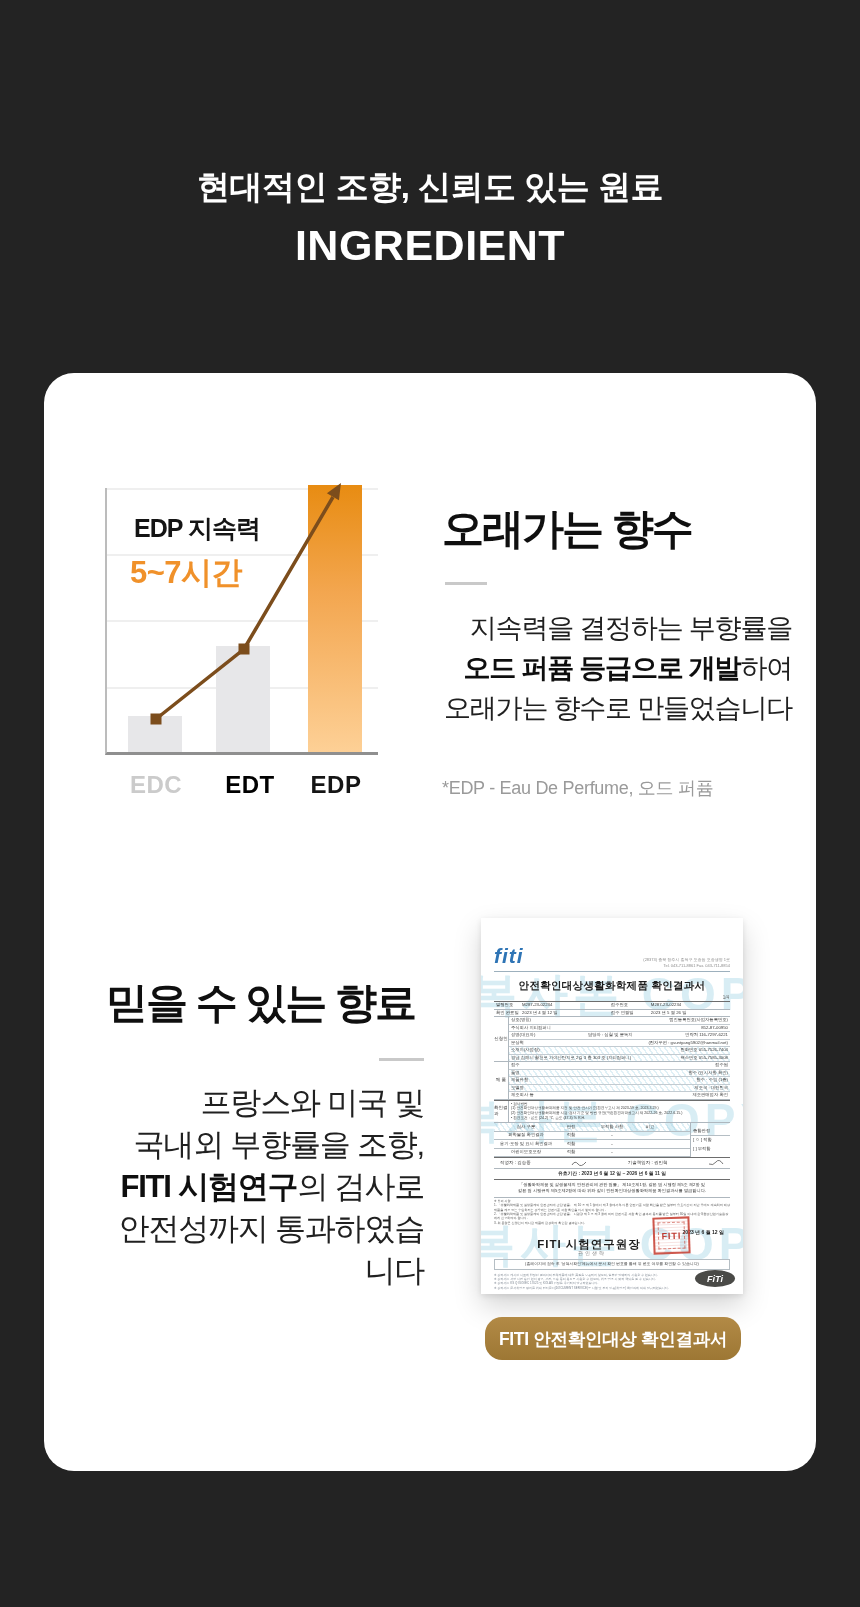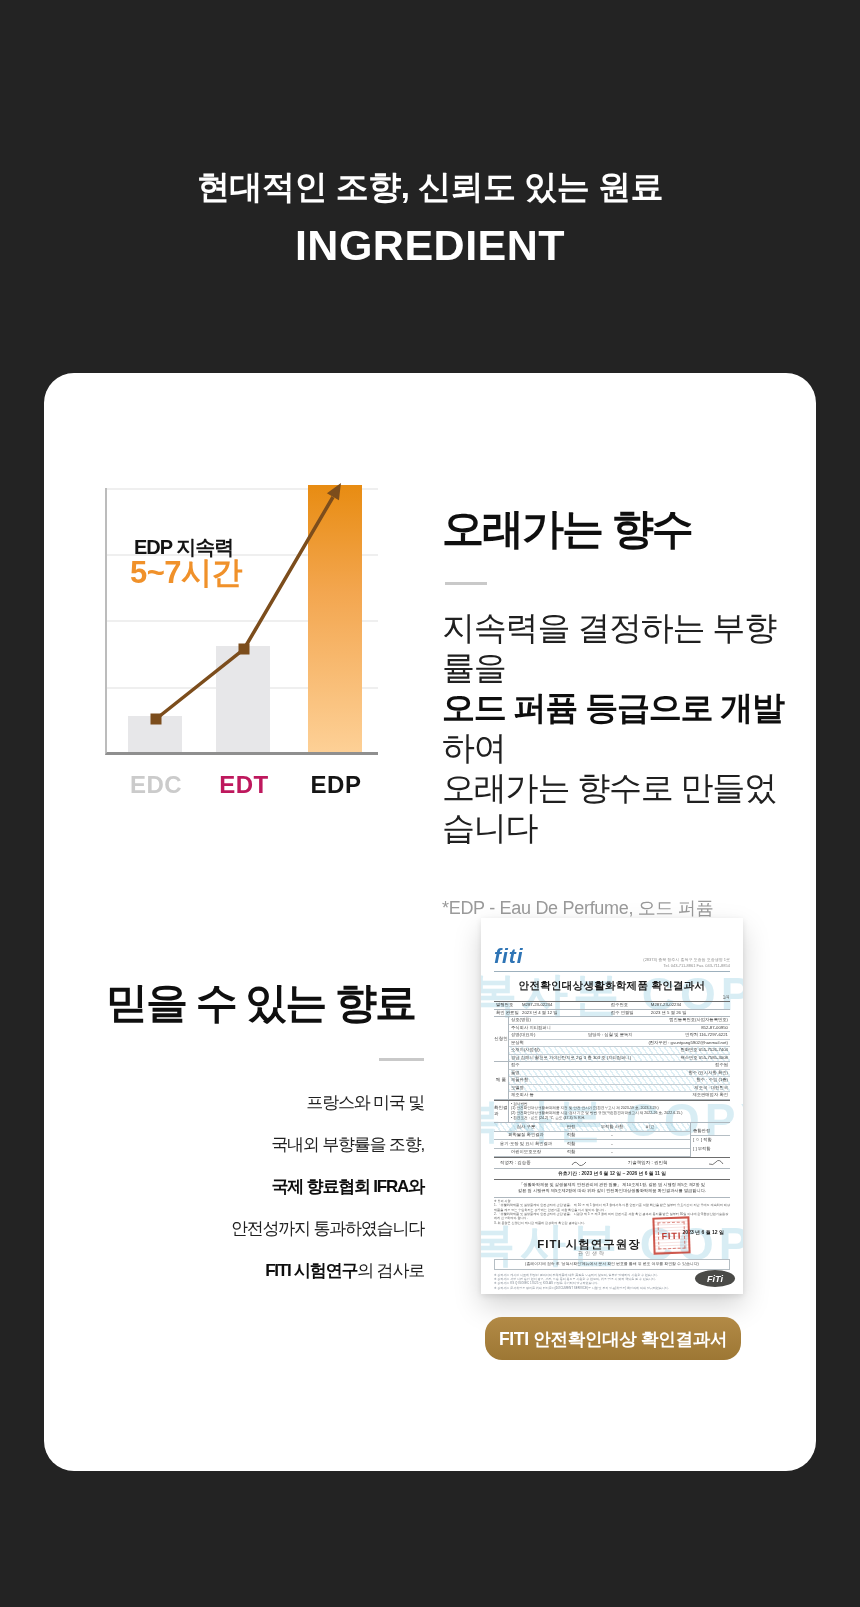--- a/index.html
+++ b/index.html
@@ -20,42 +20,42 @@
   
   .plot { position:absolute; left:61px; top:115px; width:273px; height:267px;
     border-left:2px solid #bcbcbc; border-bottom:3px solid #8f8f8f; }
   .grid { position:absolute; left:0; width:100%; height:2px; background:#efefef; }
   .g0{top:0;} .g1{top:66px;} .g2{top:132px;} .g3{top:199px;}
   .bar { position:absolute; bottom:0; width:54px; background:#e7e7e9; }
   .bar-edc { left:21px; height:36px; }
   .bar-edt { left:109px; height:106px; }
   .bar-edp { left:201px; height:267px;
     background:linear-gradient(180deg,#e88c12 0%,#f3a64f 40%,#fdd096 100%); }
-  .chart-cap1 { position:absolute; left:27px; top:46px; font-size:20px; font-weight:800;
+  .chart-cap1 { position:absolute; left:27px; top:24px; font-size:25px; font-weight:800;
     color:#141414; letter-spacing:-1px; white-space:nowrap; }
   .chart-cap2 { position:absolute; left:23px; top:64px; font-size:31px; font-weight:800;
     color:#f0912a; letter-spacing:-0.5px; white-space:nowrap; }
   .trend { position:absolute; left:-14px; top:-18px; overflow:visible; }
   .xlab { position:absolute; top:283px; width:90px; margin-left:-45px; text-align:center;
     font-size:24px; font-weight:800; letter-spacing:0.5px; }
-  .xl-edc{ left:49px; color:#cbcbcb; } .xl-edt{ left:137px; color:#be185d; }
+  .xl-edc{ left:49px; color:#cbcbcb; } .xl-edt{ left:143px; color:#000000; }
   .xl-edp{ left:229px; color:#151515; }
   
   .sec1 { position:absolute; left:398px; top:128px; width:350px; }
   .sec1 h2 { font-size:42px; font-weight:800; color:#0f0f0f; letter-spacing:-2px; }
   .div1 { width:42px; height:3px; background:#c9c9c9; margin:25px 0 23px 3px; }
-  .sec1 .body { font-size:33px; line-height:40px; color:#202020; letter-spacing:-1.2px; }
+  .sec1 .body { font-size:27px; line-height:40px; color:#202020; letter-spacing:-1.2px;text-align:right; }
   .sec1 .body b, .sec2 .body b { font-weight:800; color:#0e0e0e;margin-top:17px; }
   .footnote { margin-top:48px; font-size:18px; color:#9a9a9a; letter-spacing:-0.3px; }
   
   .sec2 { position:absolute; left:62px; top:602px; width:318px; text-align:right; }
   .sec2 h2 { font-size:42px; font-weight:800; color:#0f0f0f; letter-spacing:-2px;
     white-space:nowrap; text-align:left; }
   .div2 { width:45px; height:3px; background:#c9c9c9; margin:27px 0 21px auto; }
-  .sec2 .body { font-size:17px; line-height:42px; color:#202020; letter-spacing:-1.2px; }
+  .sec2 .body { font-size:31px; line-height:42px; color:#202020; letter-spacing:-1.2px; }
   
   .cert { position:absolute; left:437px; top:545px; width:262px; height:376px;
     background:#fff; overflow:hidden; padding:10px 13px 0 13px;
     box-shadow:0 12px 26px rgba(0,0,0,.17), 0 2px 6px rgba(0,0,0,.10); }
   .wm { position:absolute; font-size:46px; font-weight:800; letter-spacing:5px;
     color:rgba(125,194,218,.30); white-space:nowrap; z-index:0; }
   .wm1{ top:46px; left:-10px; } .wm2{ top:172px; left:-26px; } .wm3{ top:296px; left:-12px; }
   .cert-inner { position:relative; z-index:1; }
   .cert-head { display:flex; justify-content:space-between; align-items:flex-end; margin-top:16px; }
   .cert-logo { font-size:21px; font-weight:800; color:#2e74b5; letter-spacing:1px;
@@ -161,23 +161,22 @@
     </div>
     <div class="footnote">*EDP - Eau De Perfume, 오드 퍼퓸</div>
   </div>
 
   <div class="sec2">
     <h2>믿을 수 있는 향료</h2>
     <div class="div2"></div>
     <div class="body">
       <div>프랑스와 미국 및</div>
       <div>국내외 부향률을 조향,</div>
-      <div><b>국제 향료협회 IFRA와</b></div>
+      <div><b>FITI 시험연구</b><span>의 검사로</span></div>
       <div>안전성까지 통과하였습니다</div>
-      <div><b>FITI 시험연구</b><span>의 검사로</span></div>
     </div>
   </div>
 
   <div class="cert">
     <div class="wm wm1">복사본 COPY</div>
     <div class="wm wm2">복사본 COPY</div>
     <div class="wm wm3">복사본 COPY</div>
 
     <div class="cert-inner">
       <div class="cert-head">

